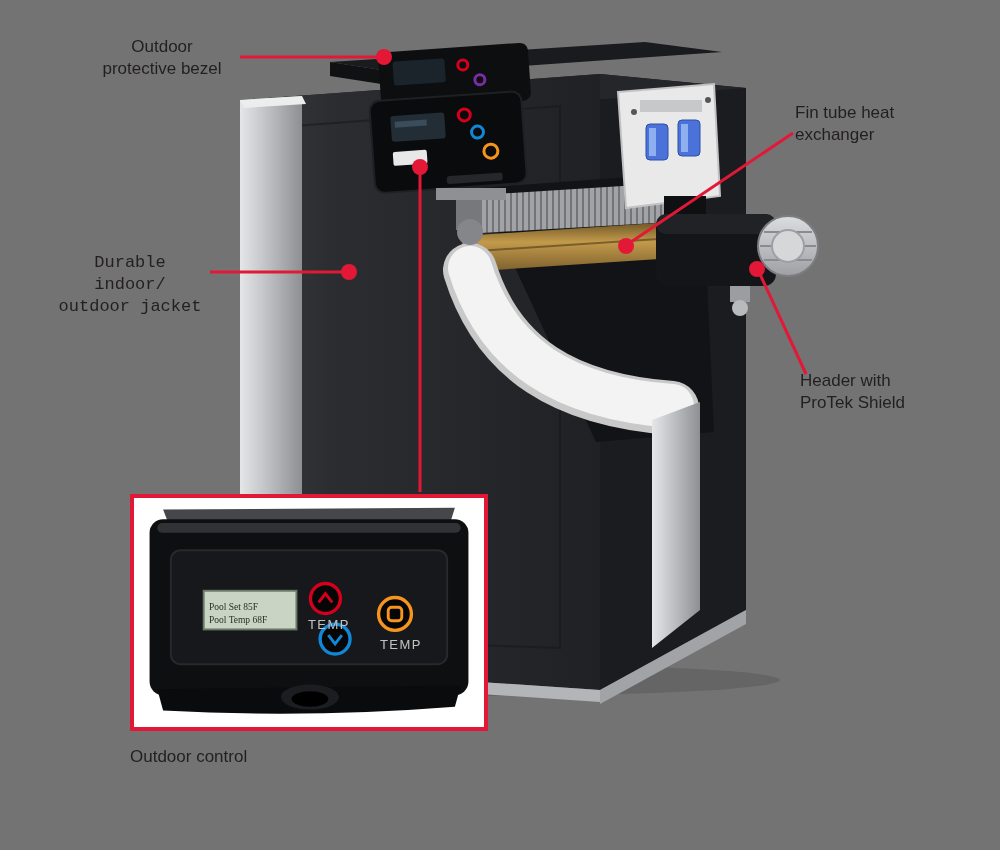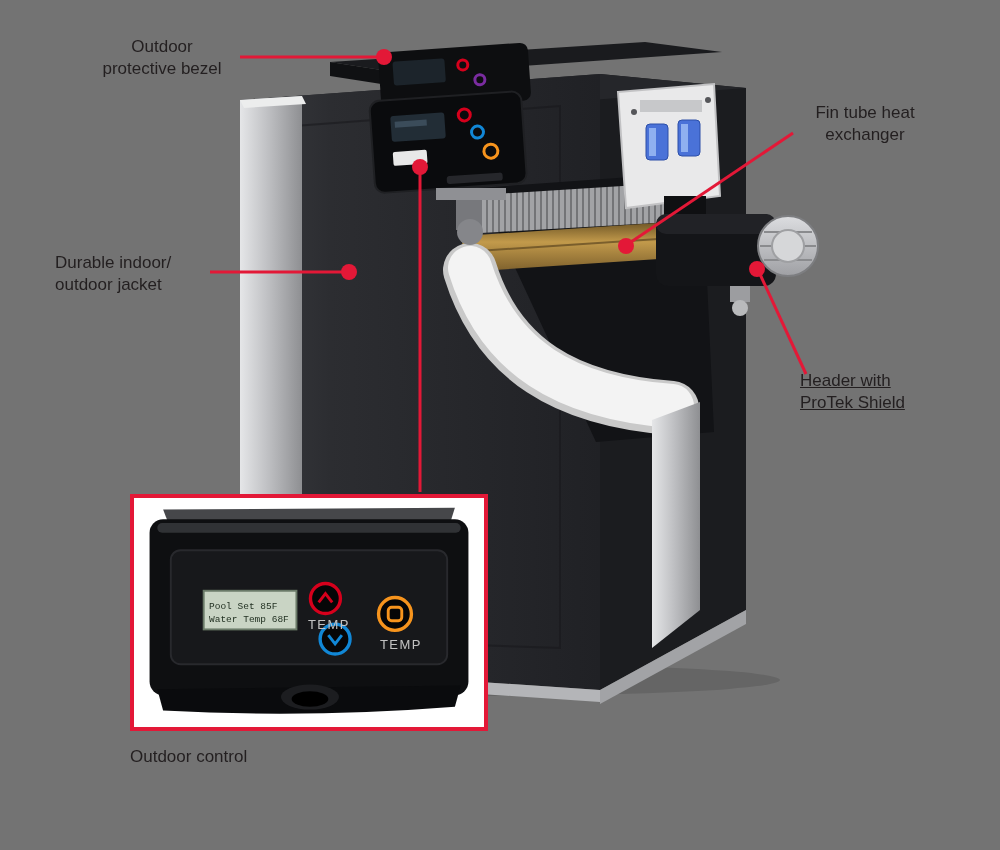--- a/index.html
+++ b/index.html
@@ -5,33 +5,33 @@
   html,body{margin:0;padding:0;background:#ffffff;}
   .canvas{
     position:relative;width:1000px;height:850px;background:#737373;overflow:hidden;
     font-family:"Liberation Sans", sans-serif;color:#231f20;
   }
   .art{position:absolute;left:0;top:0;width:1000px;height:850px;}
   .callout-label{
     position:absolute;font-size:17px;line-height:1.3;white-space:pre-line;
   }
   .lbl-bezel{left:88px;top:36px;width:148px;text-align:center;}
-  .lbl-fintube{left:795px;top:102px;width:140px;text-align:center;}
-  .lbl-jacket{left:55px;top:252px;width:150px;}
-  .lbl-header{left:800px;top:370px;width:140px;text-align:left;text-decoration:underline;}
+  .lbl-fintube{left:795px;top:102px;width:140px;text-align:left;}
+  .lbl-jacket{left:55px;top:252px;width:150px;text-align:center;font-family:Liberation Mono, monospace;}
+  .lbl-header{left:800px;top:370px;width:140px;text-align:left;}
   .lbl-digital{left:130px;top:746px;width:200px;text-align:left;}
   .inset{
     position:absolute;left:130px;top:494px;width:358px;height:237px;
     border:4px solid #e31837;background:#ffffff;box-sizing:border-box;
   }
   .inset svg{position:absolute;left:0;top:0;width:100%;height:100%;}
   .lcd-text{
     position:absolute;left:72px;top:98px;width:92px;height:36px;
     display:flex;flex-direction:column;justify-content:center;
-    font-family:Liberation Mono, monospace;font-size:9.5px;line-height:1.35;
+    font-family:Liberation Serif, serif;font-size:9.5px;line-height:1.35;
     color:#233223;letter-spacing:0px;padding-left:3px;box-sizing:border-box;
   }
   .btn-label{
     position:absolute;font-size:13px;letter-spacing:1.5px;color:#c2c2c2;
     text-align:right;width:44px;
   }
   .temp-label{left:172px;top:119px;}
   .mode-label{left:244px;top:139px;}
 </style>
 </head>
@@ -189,19 +189,19 @@
 
       <circle cx="268" cy="120" r="17" fill="#060607" stroke="#f7941d" stroke-width="3.5"></circle>
       <rect x="261" y="113" width="14" height="14" rx="3.5" fill="none" stroke="#f7941d" stroke-width="3"></rect>
 
       <path d="M22,198 L336,194 L330,216 Q179,228 28,220 Z" fill="#0a0b0d"></path>
       <ellipse cx="180" cy="206" rx="30" ry="13" fill="#1c1d20"></ellipse>
       <ellipse cx="180" cy="208" rx="19" ry="8" fill="#000000"></ellipse>
     </svg>
     <div class="lcd-text">
       <div>Pool Set  85F</div>
-      <div>Water Temp 68F</div>
+      <div>Pool Temp 68F</div>
     </div>
     <div class="btn-label temp-label">TEMP</div>
     <div class="btn-label mode-label">TEMP</div>
   </div>
 
 </div>
 
 </body></html>

